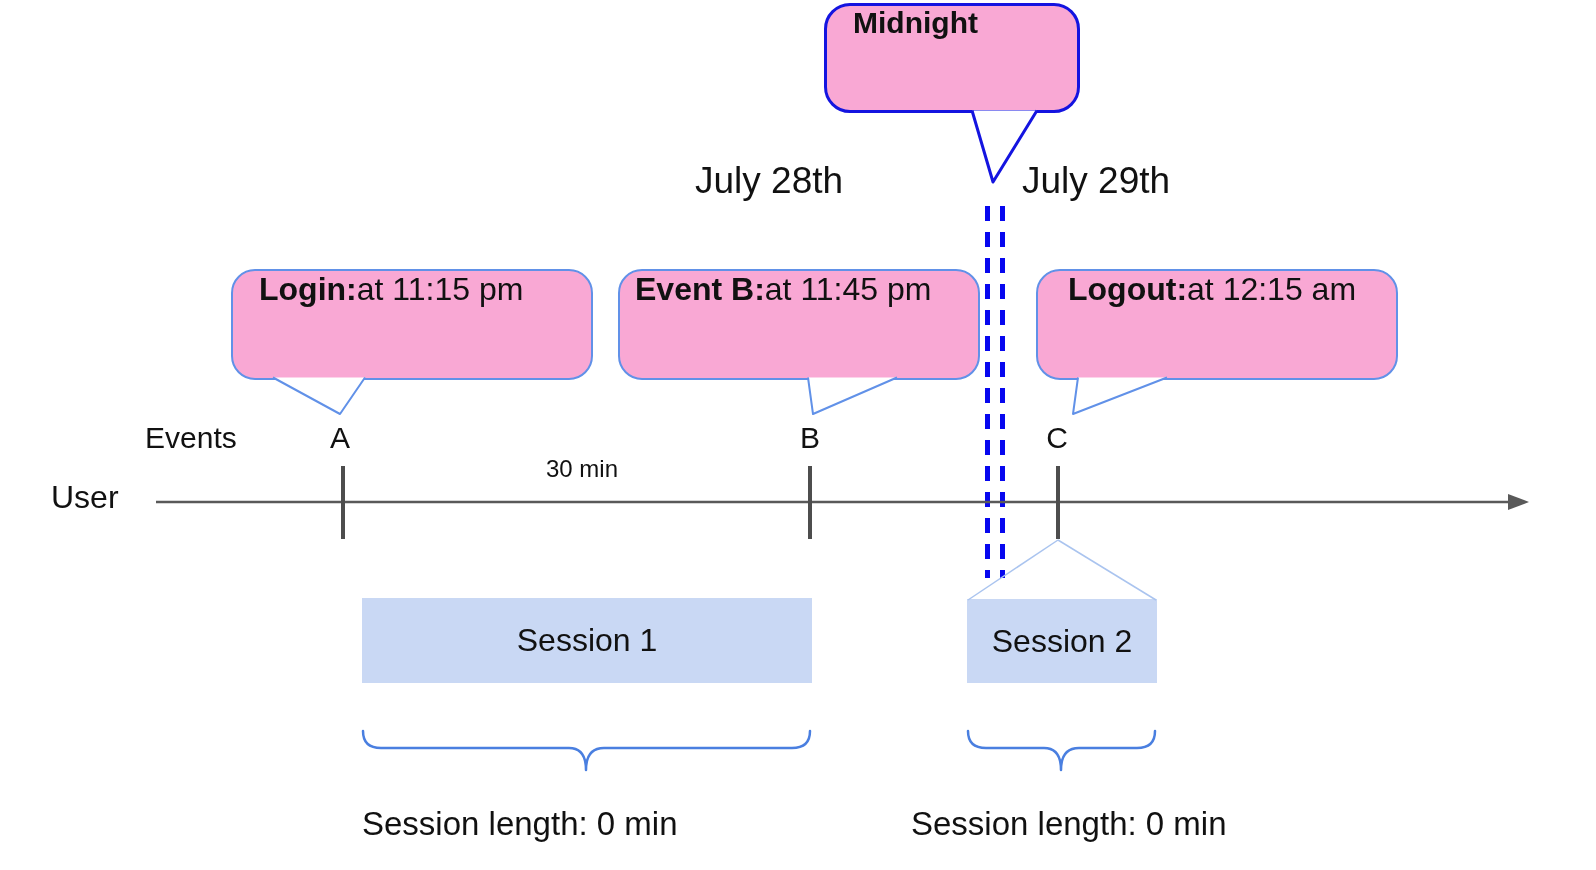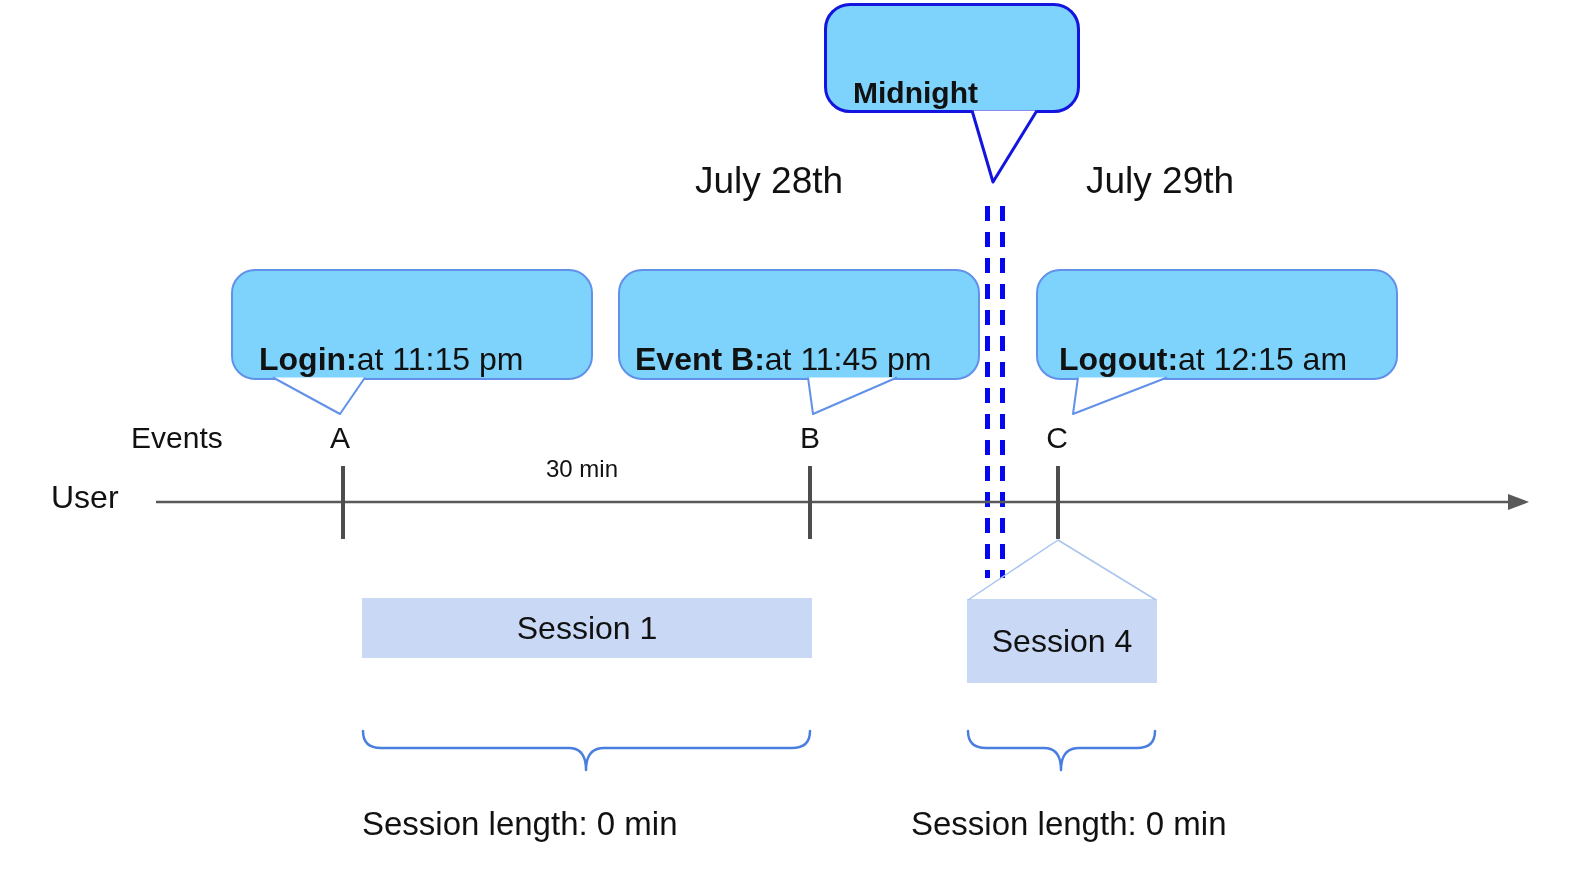--- a/index.html
+++ b/index.html
@@ -13,29 +13,29 @@
     --tick-gray:#4d4d4d;
     --text:#111111;
   }
   html,body{margin:0;padding:0;background:#fff;}
   #canvas{
     position:relative;width:1596px;height:870px;background:#fff;overflow:hidden;
     font-family:"Liberation Sans",sans-serif;color:var(--text);
   }
   #linework{position:absolute;left:0;top:0;width:1596px;height:870px;pointer-events:none;z-index:5;}
   .callout{
-    position:absolute;background:#7dd3fc;display:flex;align-items:flex-end;
+    position:absolute;background:#f9a8d4;display:flex;align-items:flex-start;
     box-sizing:border-box;z-index:2;white-space:nowrap;
   }
   .callout.light{border:2px solid var(--callout-border);border-radius:24px;font-size:32px;margin-left:20px;}
   .callout.dark{border:3px solid var(--midnight-blue);border-radius:26px;font-size:30px;font-weight:bold;}
   .bold{font-weight:bold;}
   .lbl{position:absolute;white-space:nowrap;z-index:1;line-height:1.15;}
   .date-lbl{font-size:37px;}
-  .events-lbl{font-size:30px;}
+  .events-lbl{font-size:30px;margin-left:14px;}
   .marker{font-size:30px;width:40px;text-align:center;}
   .interval-lbl{font-size:24px;}
   .user-lbl{font-size:32px;}
   .len-lbl{font-size:33px;}
   .session-box{
     position:absolute;background:var(--session-fill);display:flex;align-items:center;
     justify-content:center;font-size:32px;z-index:1;
   }
   .dash{stroke:var(--dash-blue);stroke-width:5;stroke-dasharray:15 11;}
   .axis{stroke:var(--axis-gray);stroke-width:2.5;}
@@ -58,40 +58,40 @@
   <div class="callout light" style="left:211px;top:269px;width:362px;height:111px;padding-left:26px;">
     <span class="bold">Login:</span>
       <span> at 11:15 pm</span>
   </div>
 
   <div class="callout light" style="left:598px;top:269px;width:362px;height:111px;padding-left:15px;">
     <span class="bold">Event B:</span>
       <span> at 11:45 pm</span>
   </div>
 
-  <div class="callout light" style="left:1016px;top:269px;width:362px;height:111px;padding-left:21px;">
+  <div class="callout light" style="left:1016px;top:269px;width:362px;height:111px;padding-left:30px;">
     <span class="bold">Logout:</span>
       <span> at 12:15 am</span>
   </div>
 
   <div class="lbl date-lbl" style="left:695px;top:160px;">July 28th</div>
-  <div class="lbl date-lbl" style="left:1086px;top:160px;text-align:center;">July 29th</div>
+  <div class="lbl date-lbl" style="left:1022px;top:160px;text-align:center;">July 29th</div>
 
   <div class="lbl events-lbl" style="left:131px;top:421px;">Events</div>
   <div class="lbl marker" style="left:320px;top:421px;">A</div>
   <div class="lbl marker" style="left:790px;top:421px;">B</div>
   <div class="lbl marker" style="left:1037px;top:421px;">C</div>
   <div class="lbl interval-lbl" style="left:546px;top:455px;">30 min</div>
   <div class="lbl user-lbl" style="left:51px;top:479px;">User</div>
 
-  <div class="session-box" style="left:362px;top:598px;width:450px;height:60px;">
+  <div class="session-box" style="left:362px;top:598px;width:450px;height:85px;">
     <span>Session 1</span>
   </div>
   <div class="session-box" style="left:967px;top:599px;width:190px;height:84px;">
-    <span>Session 4</span>
+    <span>Session 2</span>
   </div>
 
   <div class="lbl len-lbl" style="left:362px;top:805px;">Session length: 0 min</div>
   <div class="lbl len-lbl" style="left:911px;top:805px;">Session length: 0 min</div>
 
   <svg id="linework" viewBox="0 0 1596 870">
 
     <line class="dash" x1="987.5" y1="206" x2="987.5" y2="578"></line>
     <line class="dash" x1="1002.5" y1="206" x2="1002.5" y2="578"></line>
 

